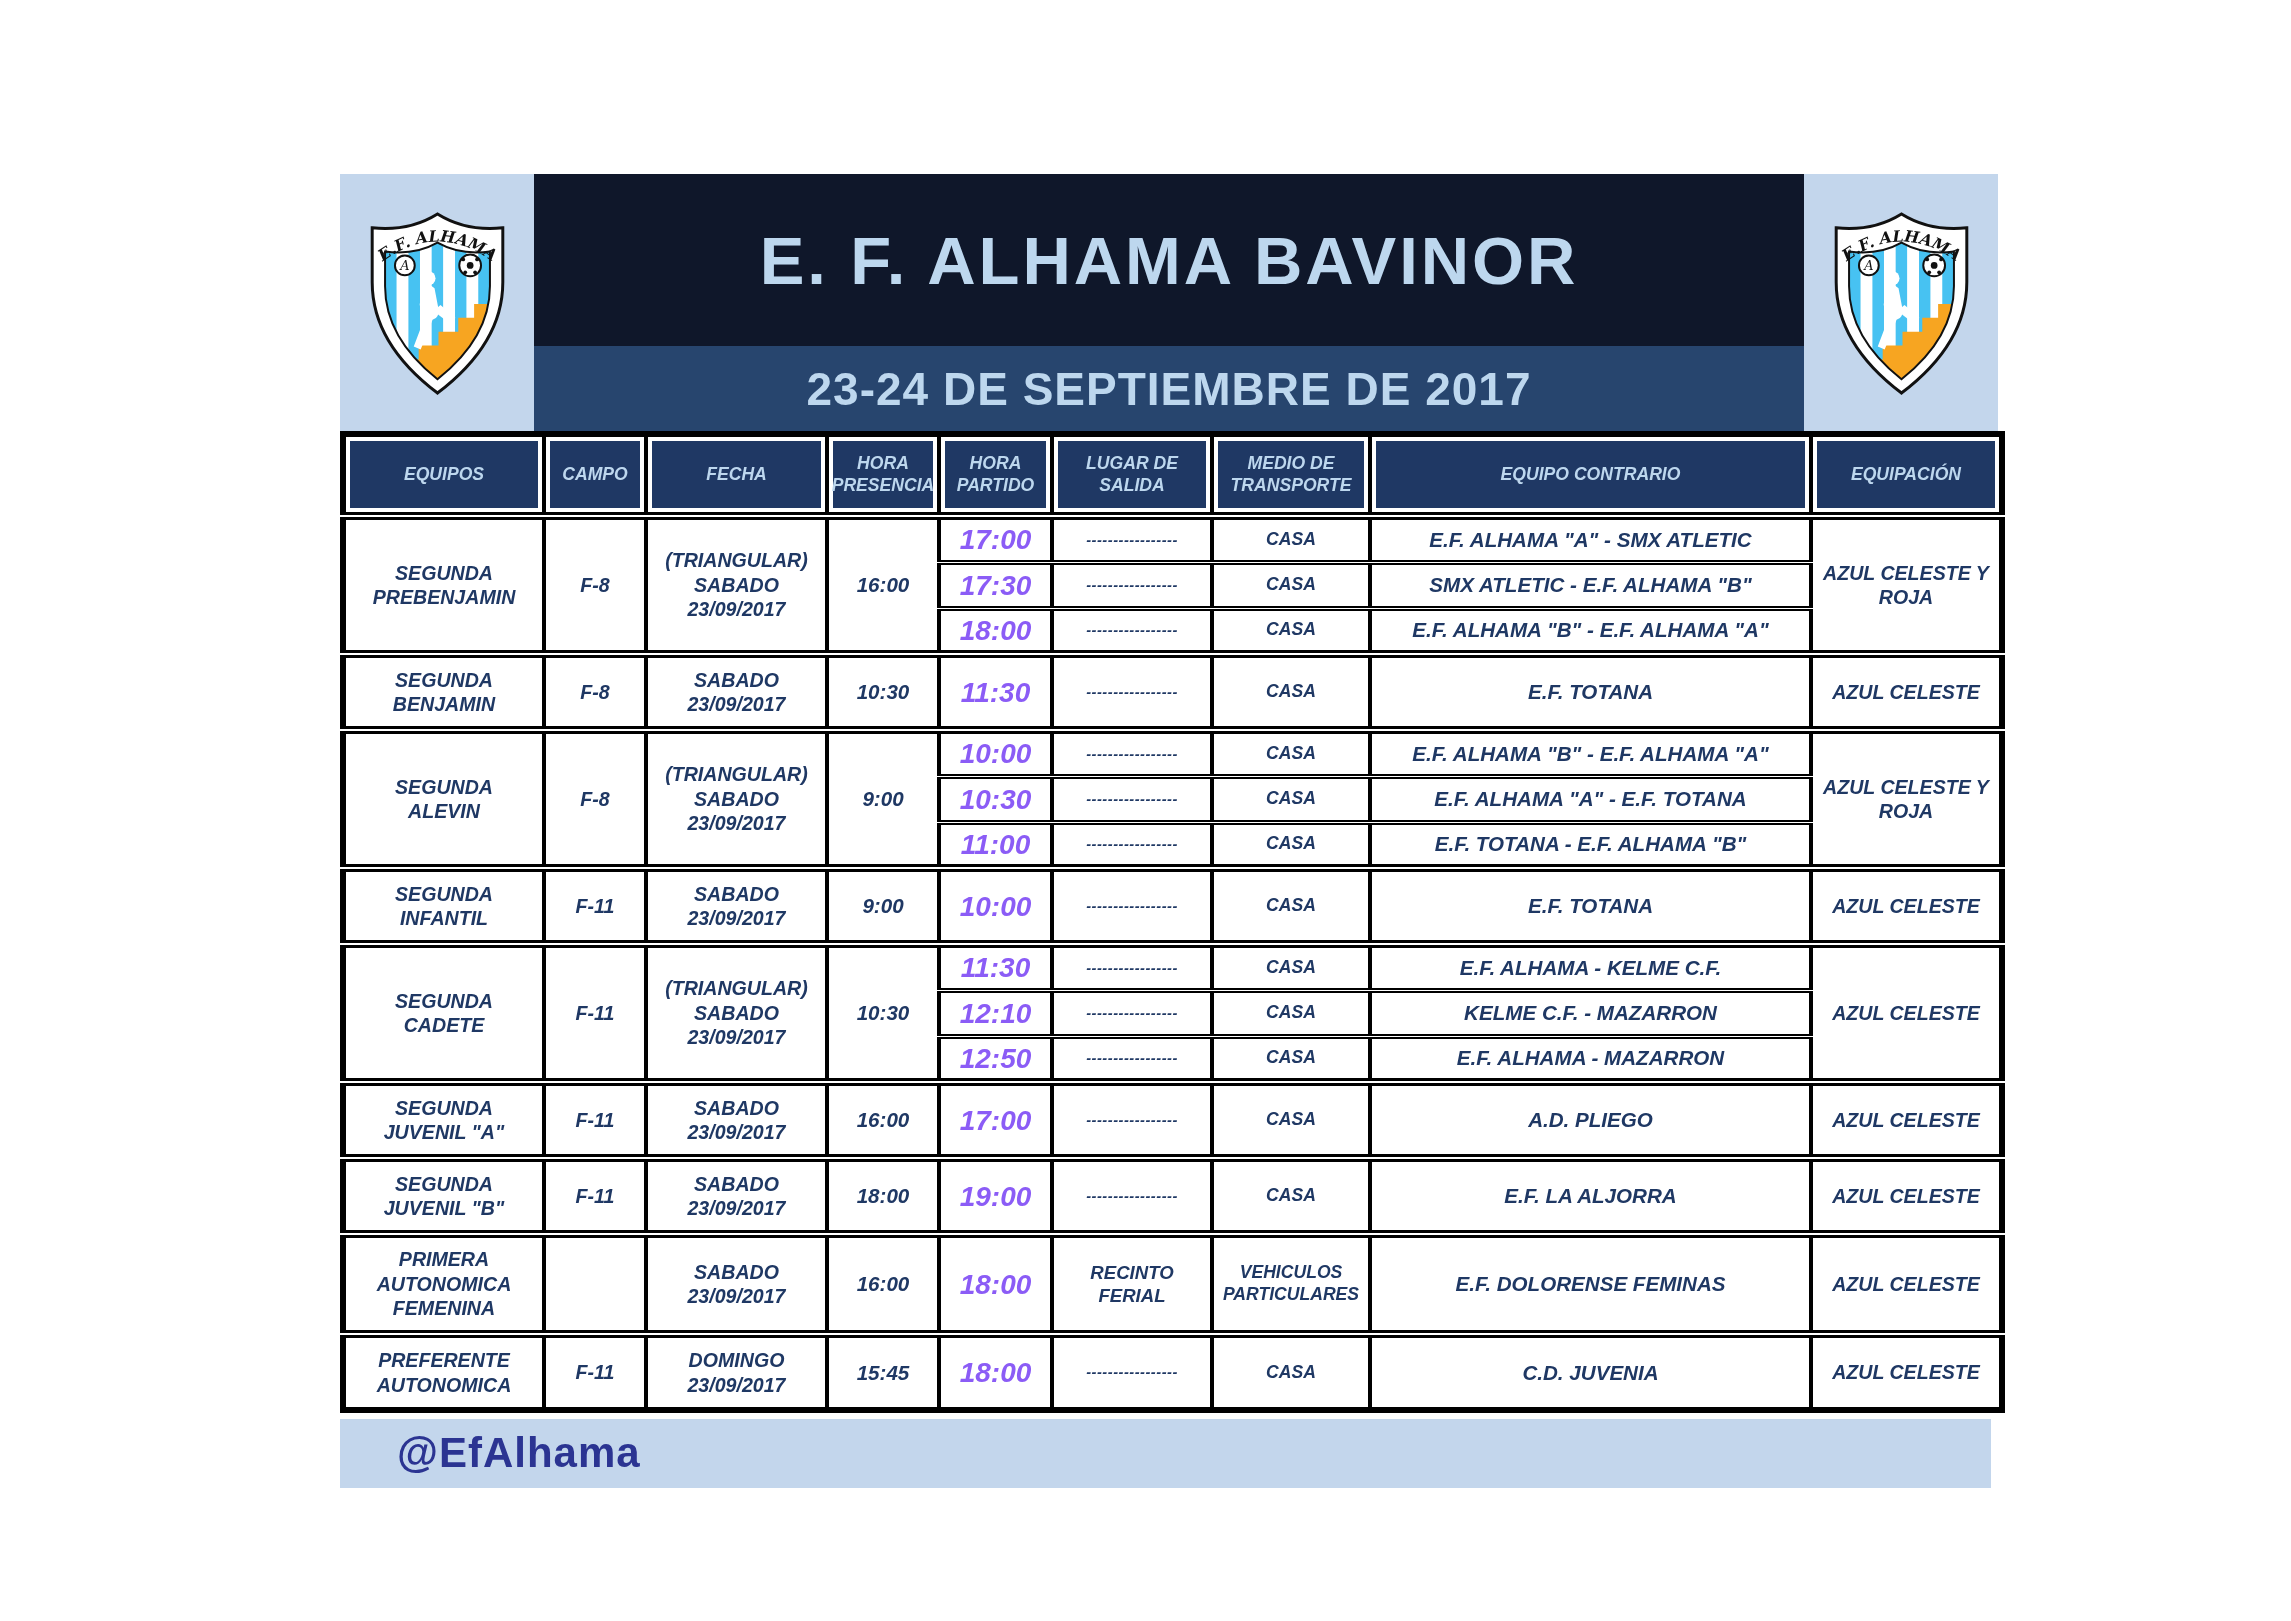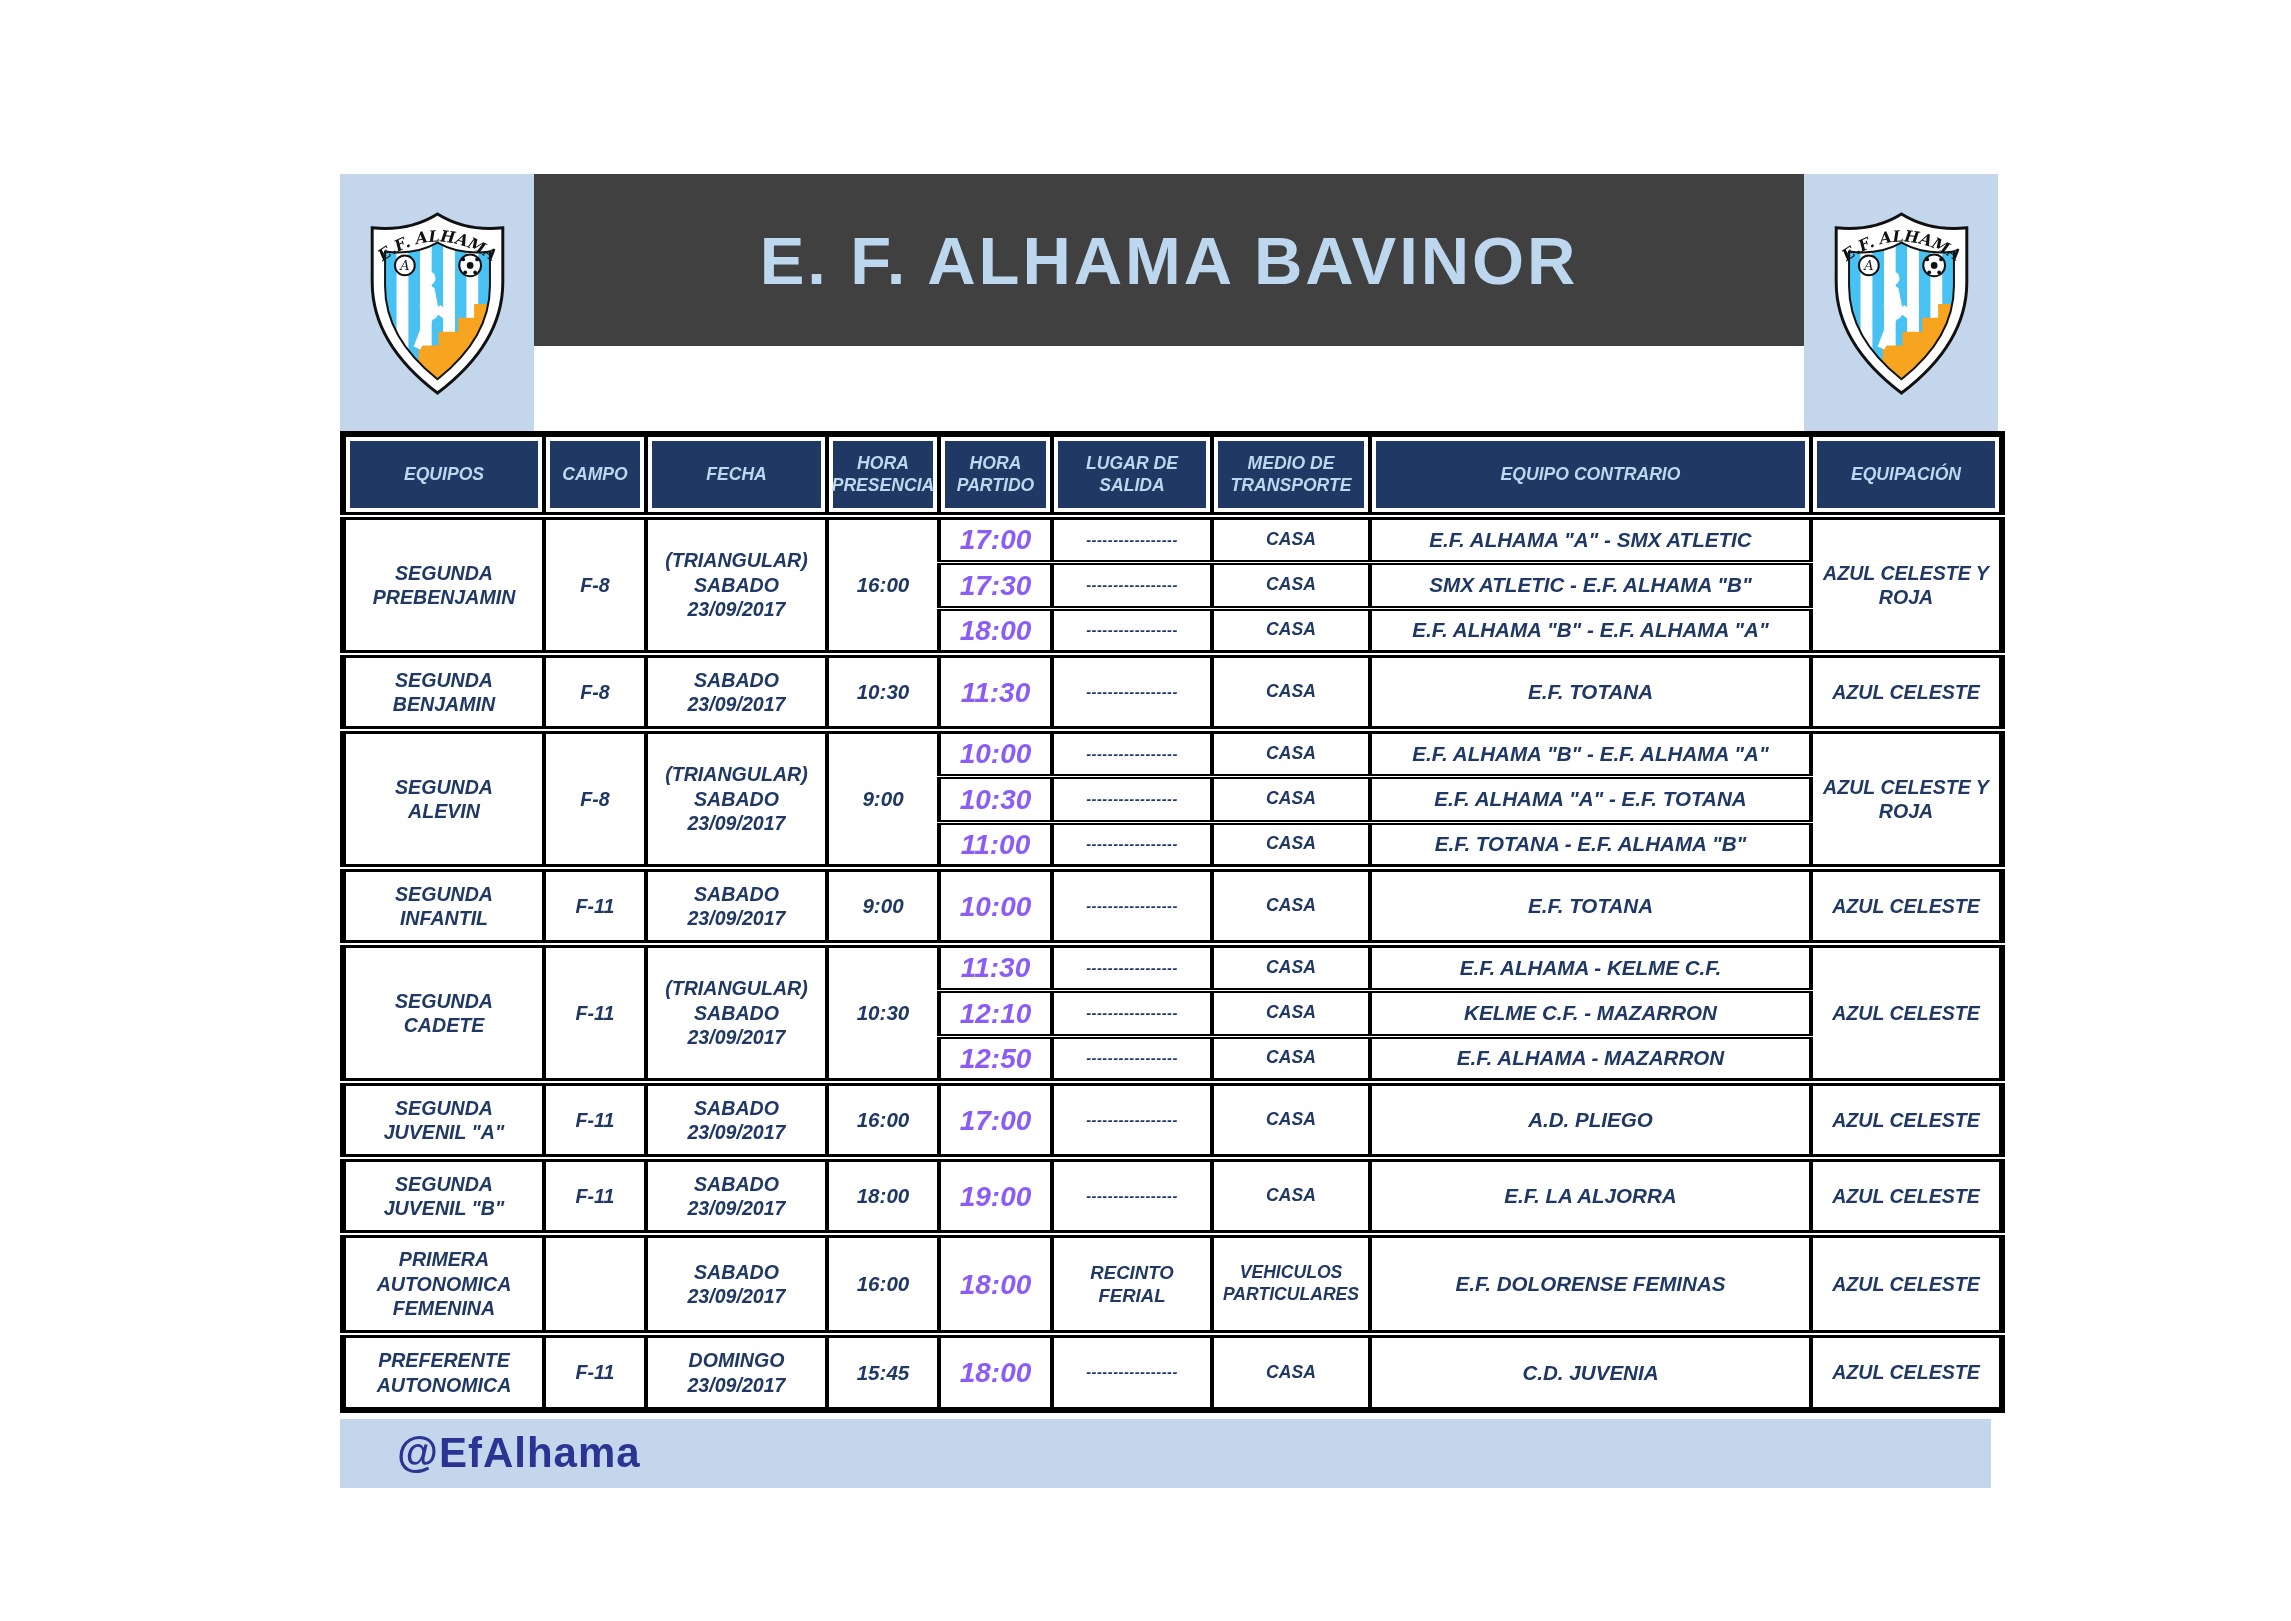--- a/index.html
+++ b/index.html
@@ -4,21 +4,21 @@
 <style>
   html,body{margin:0;padding:0;background:#ffffff;width:2292px;height:1621px;overflow:hidden;
             font-family:"Liberation Sans", sans-serif;}
   *{box-sizing:border-box;}
   .sheet{position:absolute;left:340px;top:174px;width:1658px;}
 
   
   .header{display:flex;height:257px;width:100%;}
   .crest-panel{width:194px;flex:0 0 194px;background:#C3D6EC;display:flex;align-items:center;justify-content:center;}
   .header-mid{flex:1;display:flex;flex-direction:column;min-width:0;}
-  .title-block{height:172px;background:#404040;display:flex;flex-direction:row;align-items:center;justify-content:center;gap:11.8px;}
+  .title-block{height:172px;background:#0f172a;display:flex;flex-direction:row;align-items:center;justify-content:center;gap:11.8px;}
   .main-title{font-size:67px;font-weight:bold;color:#BDD7EE;letter-spacing:2.9px;white-space:nowrap;}
   .subtitle{font-size:35px;font-weight:bold;color:#BDD7EE;letter-spacing:1px;white-space:nowrap;}
   .date-band{height:85px;background:#27456E;display:flex;align-items:center;justify-content:center;}
   .date-text{font-size:46px;font-weight:bold;color:#BDD7EE;letter-spacing:1px;white-space:nowrap;}
 
   
   table.schedule{width:1658px;table-layout:fixed;border-collapse:collapse;background:#fff;
                  border:6.9px solid #000;margin:0;font-style:italic;}
   th,td{border-left:4.9px solid #000;border-right:4.9px solid #000;padding:2px 3.9px;vertical-align:middle;}
   thead th{border-bottom:8.8px double #000;background:#fff;padding:3.9px;height:82px;}
@@ -89,20 +89,23 @@
             <circle cx="42" cy="57" r="10" fill="#ffffff" stroke="#111111" stroke-width="2"></circle>
             <text x="42" y="62" text-anchor="middle" font-size="13" font-style="italic" font-family="DejaVu Serif, serif" fill="#111111">A</text>
           </g>
           <path id="crest0-arc" d="M24,50 Q75,16 126,50" fill="none"></path>
           <text font-size="16" font-style="italic" font-weight="bold" font-family="DejaVu Serif, serif" fill="#111111"><textPath href="#crest0-arc" startOffset="50%" text-anchor="middle">E.F. ALHAMA</textPath></text>
         </svg>
       </div>
     <div class="header-mid">
       <div class="title-block">
         <div class="main-title">E. F.  ALHAMA BAVINOR</div>
+      </div>
+      <div class="date-band">
+        <div class="date-text">23-24 DE SEPTIEMBRE DE 2017</div>
       </div>
     </div>
     <div class="crest-panel">
         <svg viewBox="0 0 150 190" width="149" height="188">
           <defs>
             <clipPath id="crest1-clip">
               <path d="M75,34 Q52,47 22,43 L22,78 Q22,130 75,172 Q128,130 128,78 L128,43 Q98,47 75,34 Z"></path>
             </clipPath>
           </defs>
           <path d="M75,5 Q46,23 9,19 L9,74 Q9,136 75,186 Q141,136 141,74 L141,19 Q104,23 75,5 Z" fill="#ffffff" stroke="#111111" stroke-width="3"></path>

